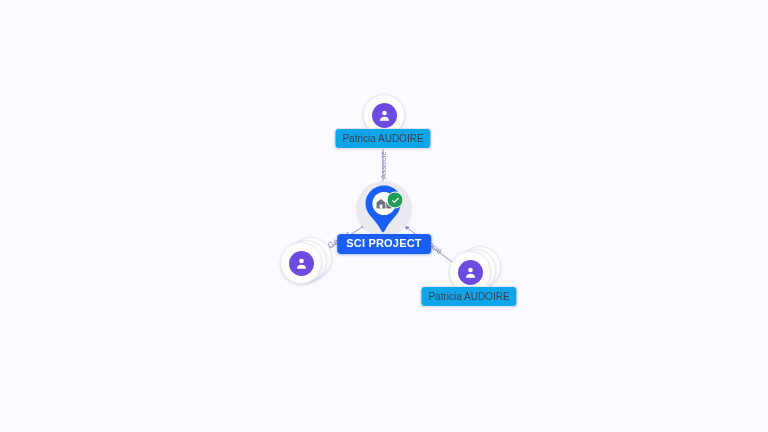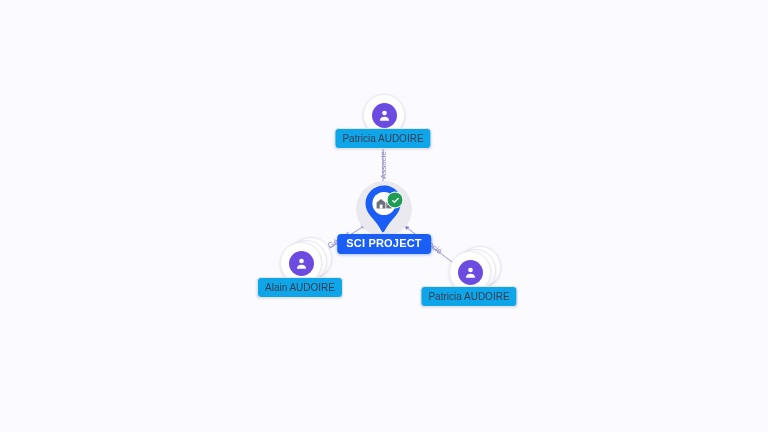--- a/index.html
+++ b/index.html
@@ -216,21 +216,20 @@
       <div class="person-avatar-ring">
         <div class="person-avatar-disc">
           <svg width="15" height="15" viewBox="0 0 24 24" fill="#ffffff">
             <circle cx="12" cy="8" r="3.7"></circle>
             <path d="M4.6 20.2c0-4.1 3.3-6.4 7.4-6.4s7.4 2.3 7.4 6.4z"></path>
           </svg>
         </div>
       </div>
     </div>
   </div>
-  <div class="node-caption" style="left:300px; top:277px;">Alain AUDOIRE</div>
 
   <div class="node" style="left:469px; top:271px;">
     <div class="person-stack" style="left:0px; top:0px; width:40px; height:40px;">
       <div class="stack-card" style="left:10px; top:-5px;"></div>
       <div class="stack-card" style="left:5px; top:-2.5px;"></div>
       <div class="person-avatar-ring">
         <div class="person-avatar-disc">
           <svg width="15" height="15" viewBox="0 0 24 24" fill="#ffffff">
             <circle cx="12" cy="8" r="3.7"></circle>
             <path d="M4.6 20.2c0-4.1 3.3-6.4 7.4-6.4s7.4 2.3 7.4 6.4z"></path>

